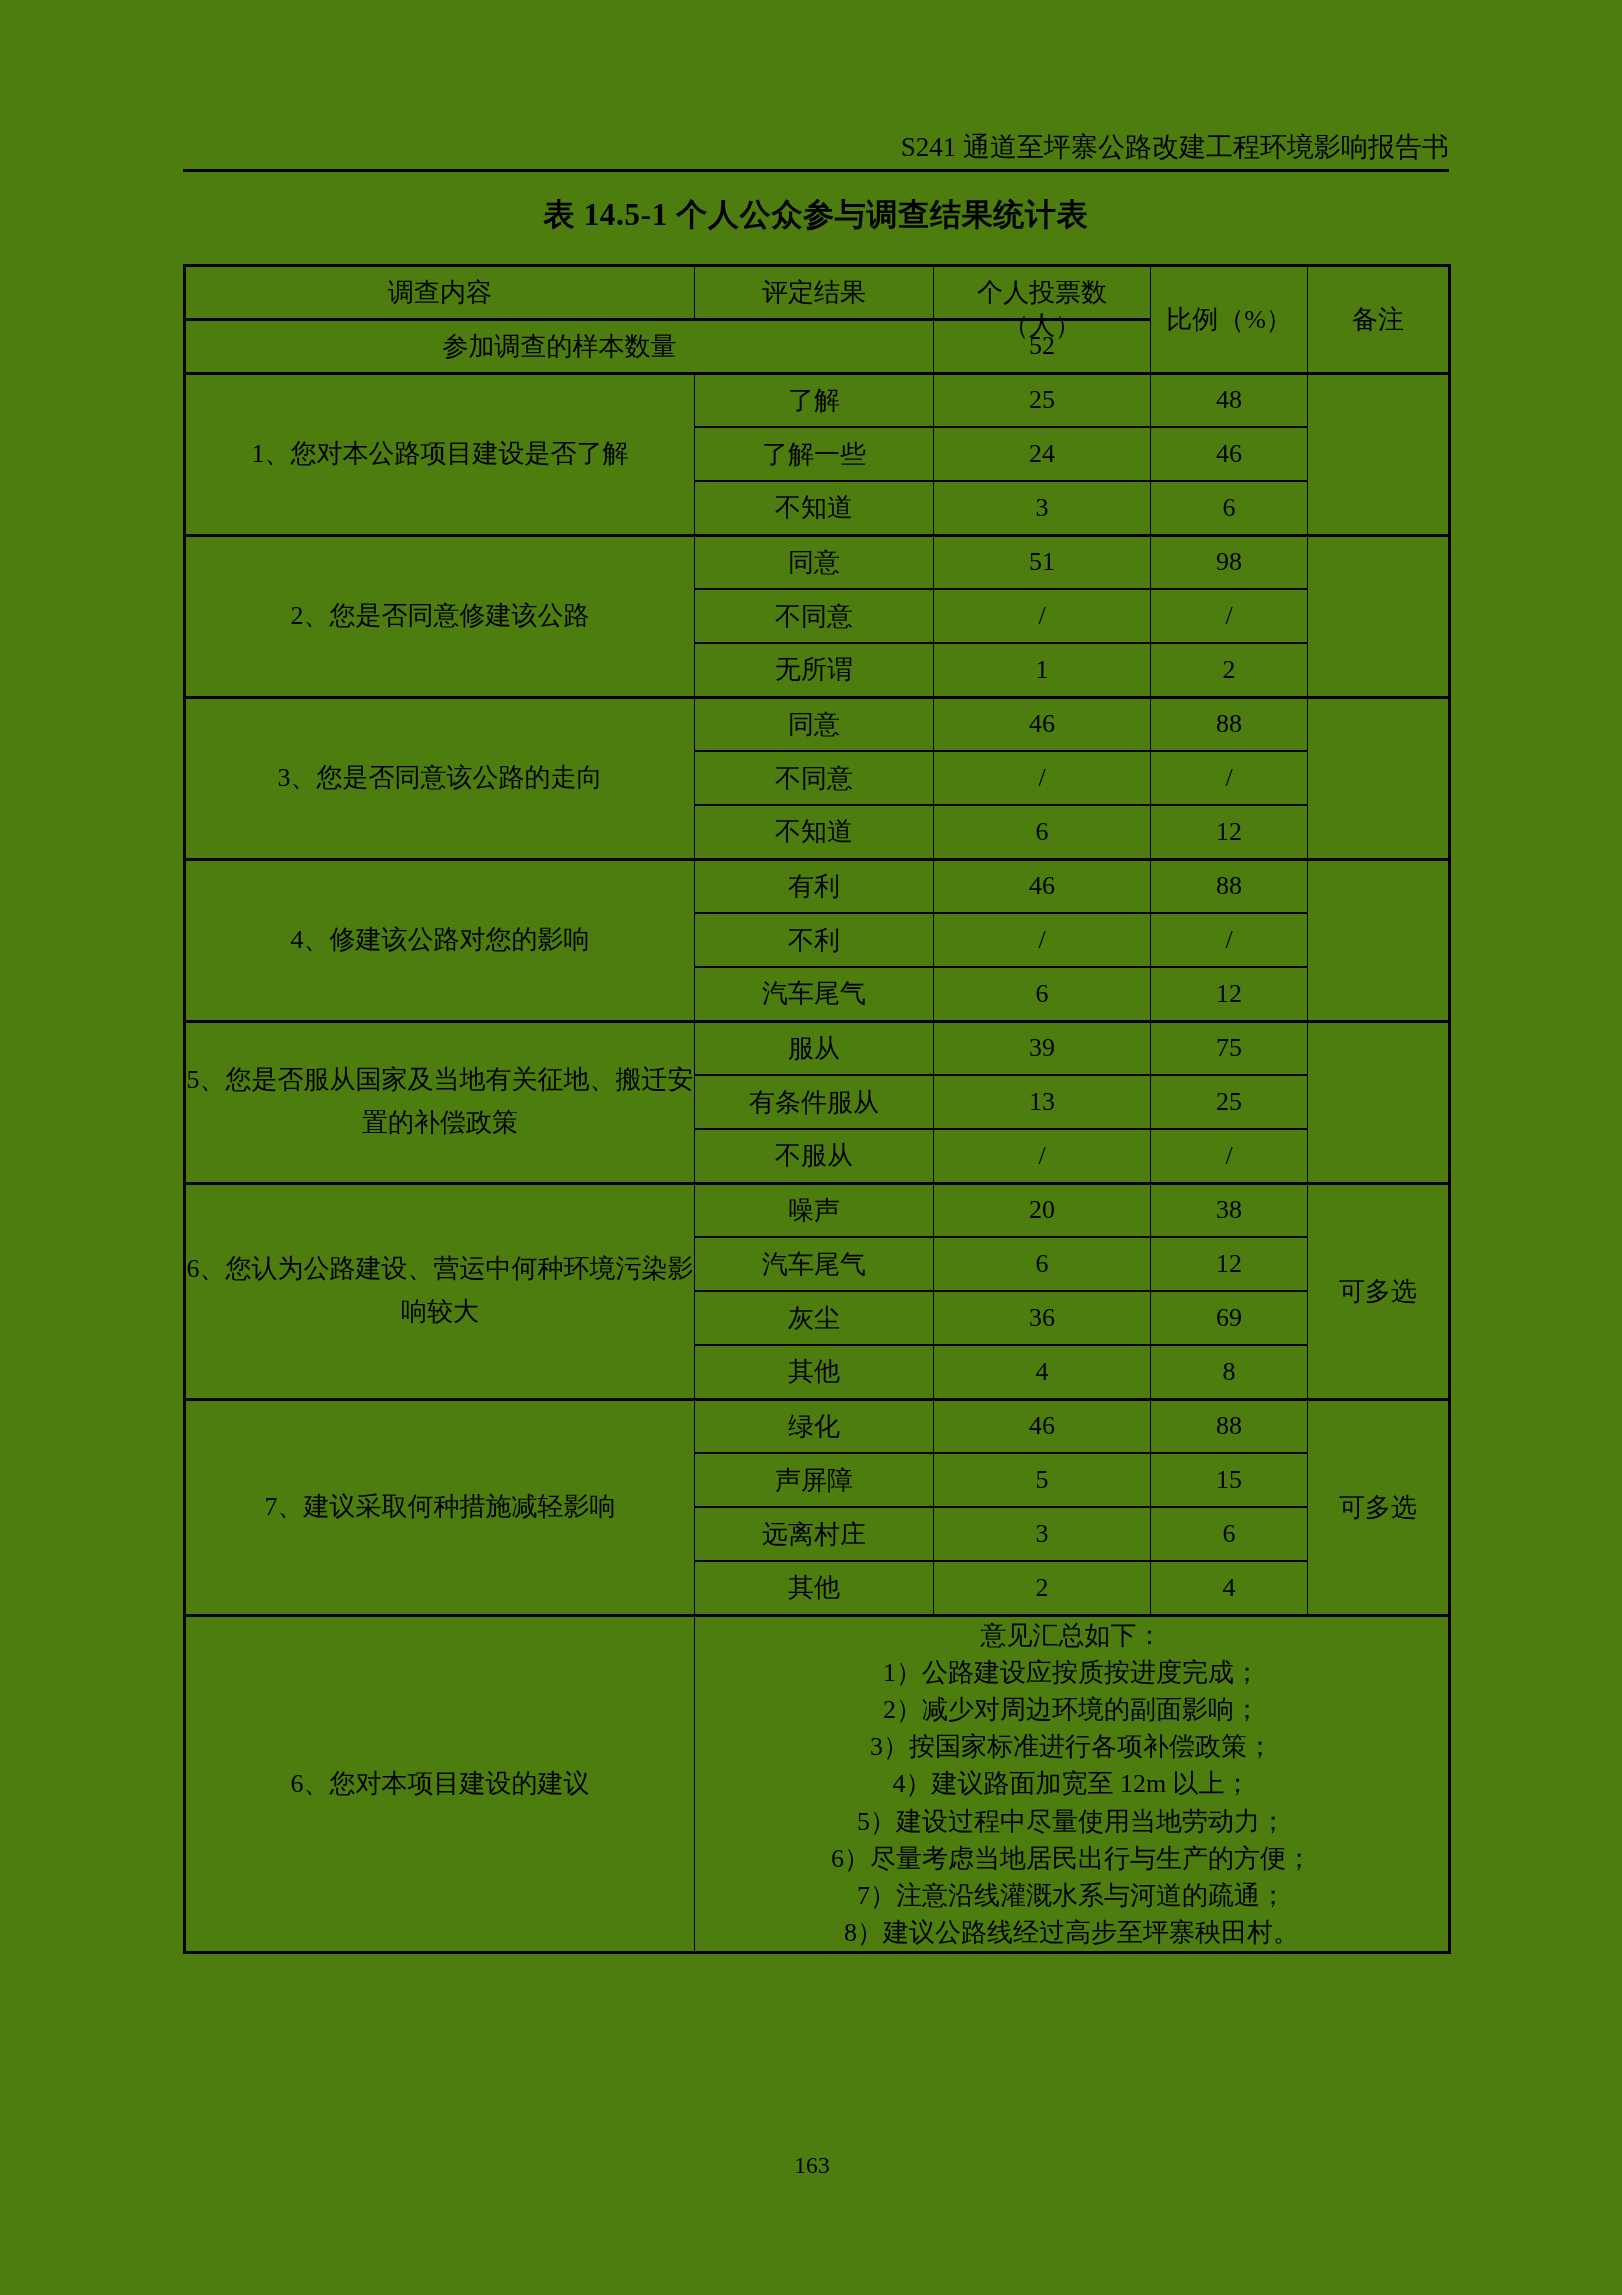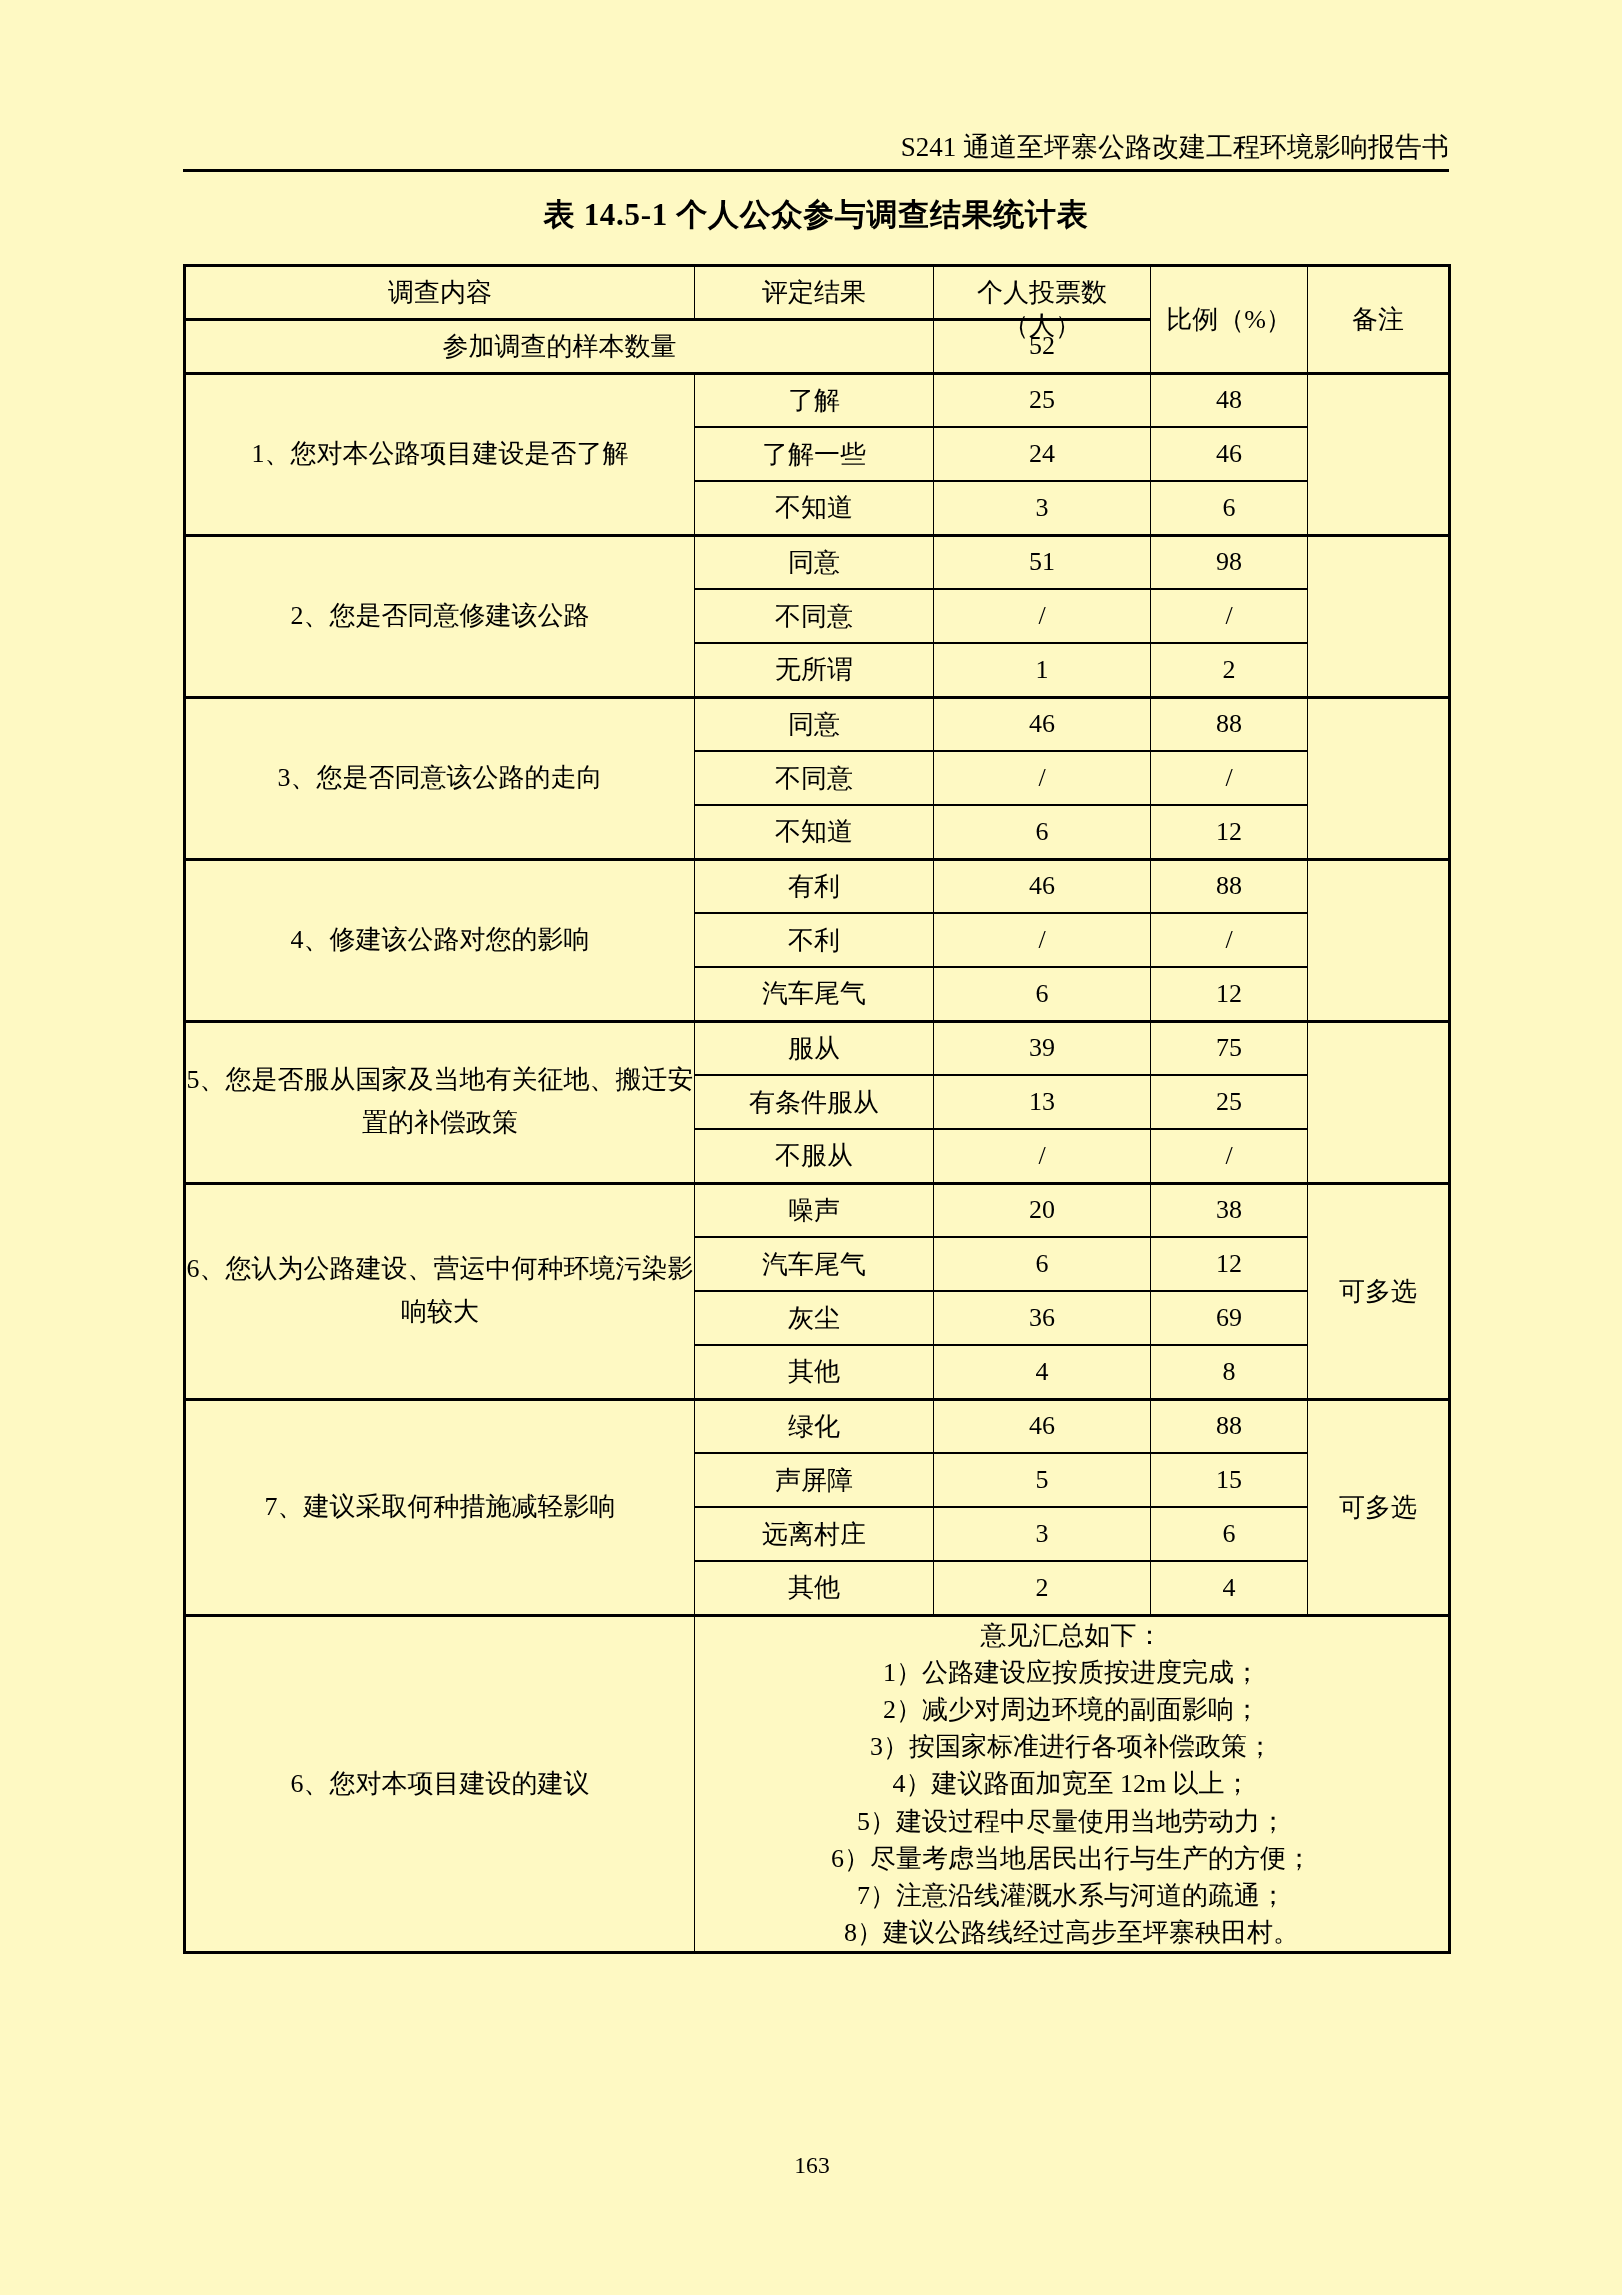--- a/index.html
+++ b/index.html
@@ -4,21 +4,21 @@
 <style>
   html, body {
     margin: 0;
     padding: 0;
     background: #ffffff;
   }
   .page {
     position: relative;
     width: 1622px;
     height: 2295px;
-    background: #fef9c3;
+    background: #4d7c0f;
     color: #000000;
     font-family: "Liberation Serif", "DejaVu Serif", serif;
     overflow: hidden;
   }
   .doc-header {
     padding-top: 133px;
     margin: 0 173px 0 183px;
     text-align: right;
     font-size: 27px;
     line-height: 1.1;

